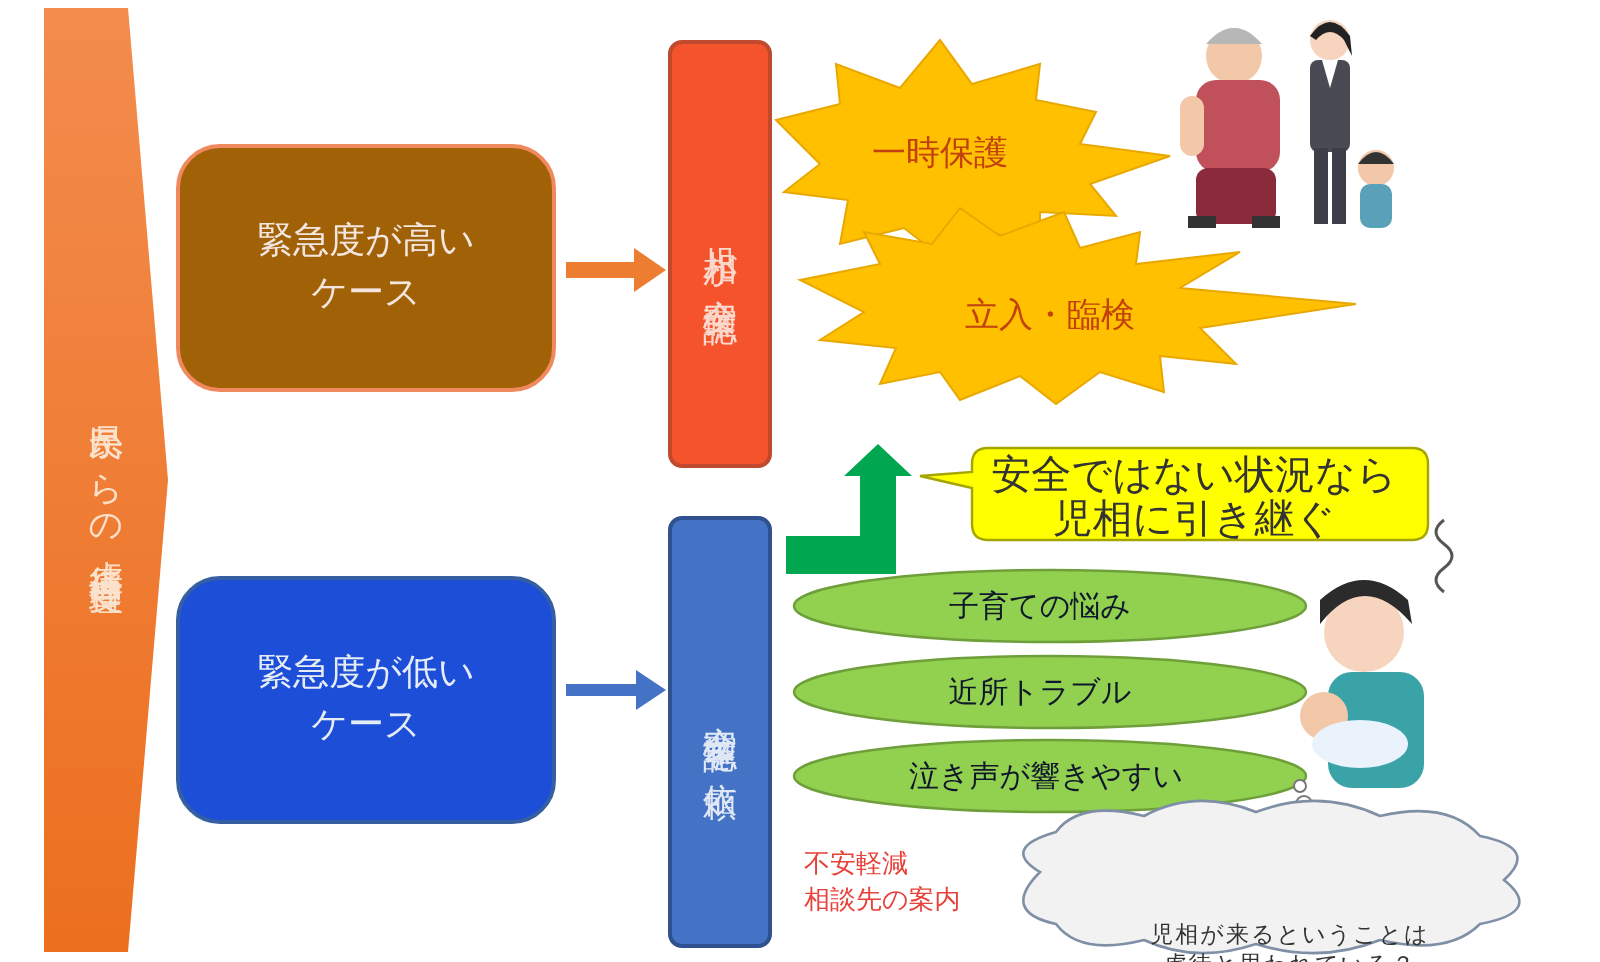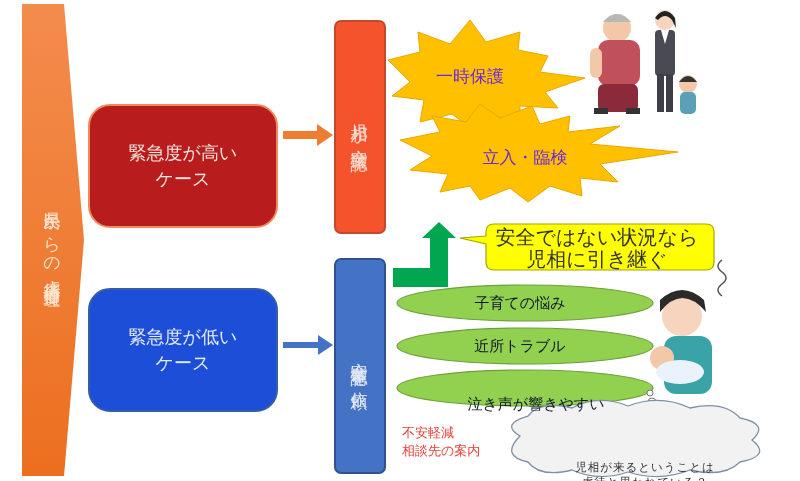--- a/index.html
+++ b/index.html
@@ -3,37 +3,37 @@
 <meta charset="utf-8">
 <style>
   html, body { margin:0; padding:0; }
   body { width:800px; height:481px; background:#ffffff; position:relative; overflow:hidden; font-family:"DejaVu Sans", sans-serif; }
   .abs { position:absolute; }
   .vtext { writing-mode: vertical-rl; text-orientation: upright; letter-spacing:2px; }
   .center { display:flex; align-items:center; justify-content:center; text-align:center; }
   #intake-label { left:22px; top:4px; width:62px; height:470px; color:#fbe2cc; font-size:17px; }
 
   .case-box { border-radius:22px; color:#f3e6e0; font-size:18px; line-height:26px; white-space:pre-line; }
-  #high-box { left:88px; top:72px; width:186px; height:120px; background:#b91c1c; border:2px solid #f08a5e;margin-top:32px; }
+  #high-box { left:88px; top:72px; width:186px; height:120px; background:#a16207; border:2px solid #f08a5e; }
   #low-box  { left:88px; top:288px; width:186px; height:120px; background:#1d4ed8; border:2px solid #365ea3; color:#e6ecf6; }
 
   .stage-box { border-radius:7px; color:#f5e9e4; font-size:17px; }
   #jisou-box { left:334px; top:20px; width:48px; height:210px; background:#f4532c; border:2px solid #c04a2e; color:#fbd8cc; }
   #request-box { left:334px; top:258px; width:48px; height:212px; background:#4472c4; border:2px solid #2f528f; color:#e0e8f5; }
 
-  .burst-label { font-size:17px; color:#6d28d9; }
+  .burst-label { font-size:17px; color:#c2410c; }
   #hogo-label { left:420px; top:65px; width:100px; height:22px; }
   #tachiiri-label { left:470px; top:146px; width:110px; height:22px; }
 
   #note-label { left:484px; top:224px; width:226px; height:48px; font-size:20px; line-height:22px; color:#333; white-space:pre-line; }
 
   .oval-label { font-size:15px; color:#0f172a; }
   #oval1-label { left:400px; top:290px; width:240px; height:26px; }
   #oval2-label { left:400px; top:333px; width:240px; height:26px; }
-  #oval3-label { left:416px; top:375px; width:240px; height:26px;margin-top:16px; }
+  #oval3-label { left:403px; top:375px; width:240px; height:26px; }
 
   #support-label { left:402px; top:424px; width:100px; font-size:13px; line-height:18px; color:#e8413a; white-space:pre-line; }
   #thought-label { left:540px; top:413px; width:210px; height:50px; font-size:11.5px; line-height:15px; color:#333; white-space:pre-line; letter-spacing:1px;margin-top:44px; }
 </style>
 </head>
 <body>
 
 <svg class="abs" style="left:0;top:0" width="800" height="481" viewBox="0 0 800 481">
   <defs>
     <linearGradient id="og" x1="0" y1="0" x2="0" y2="1">

